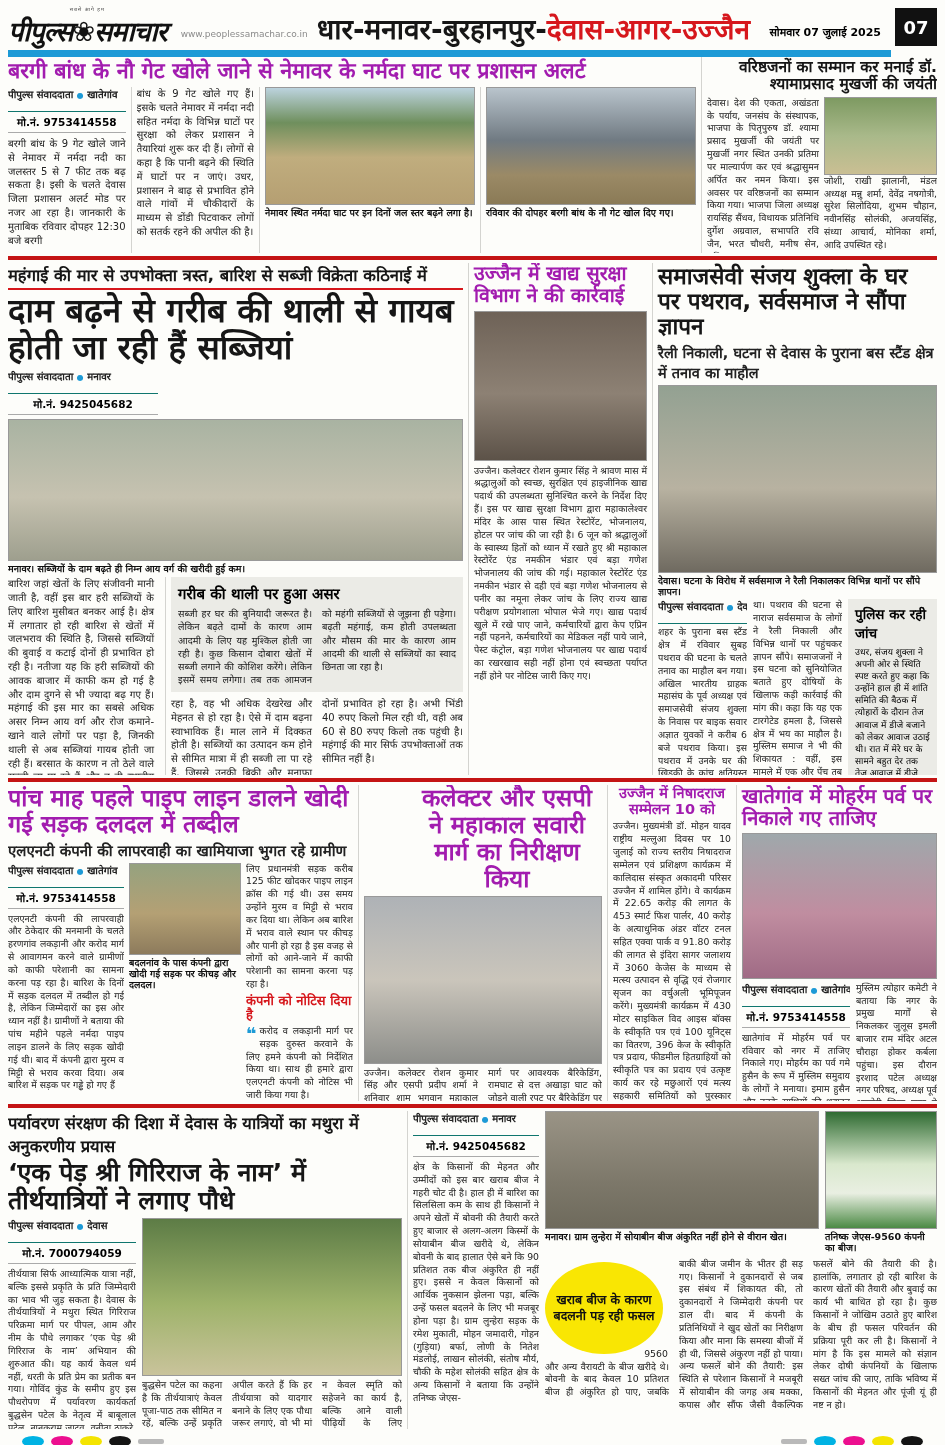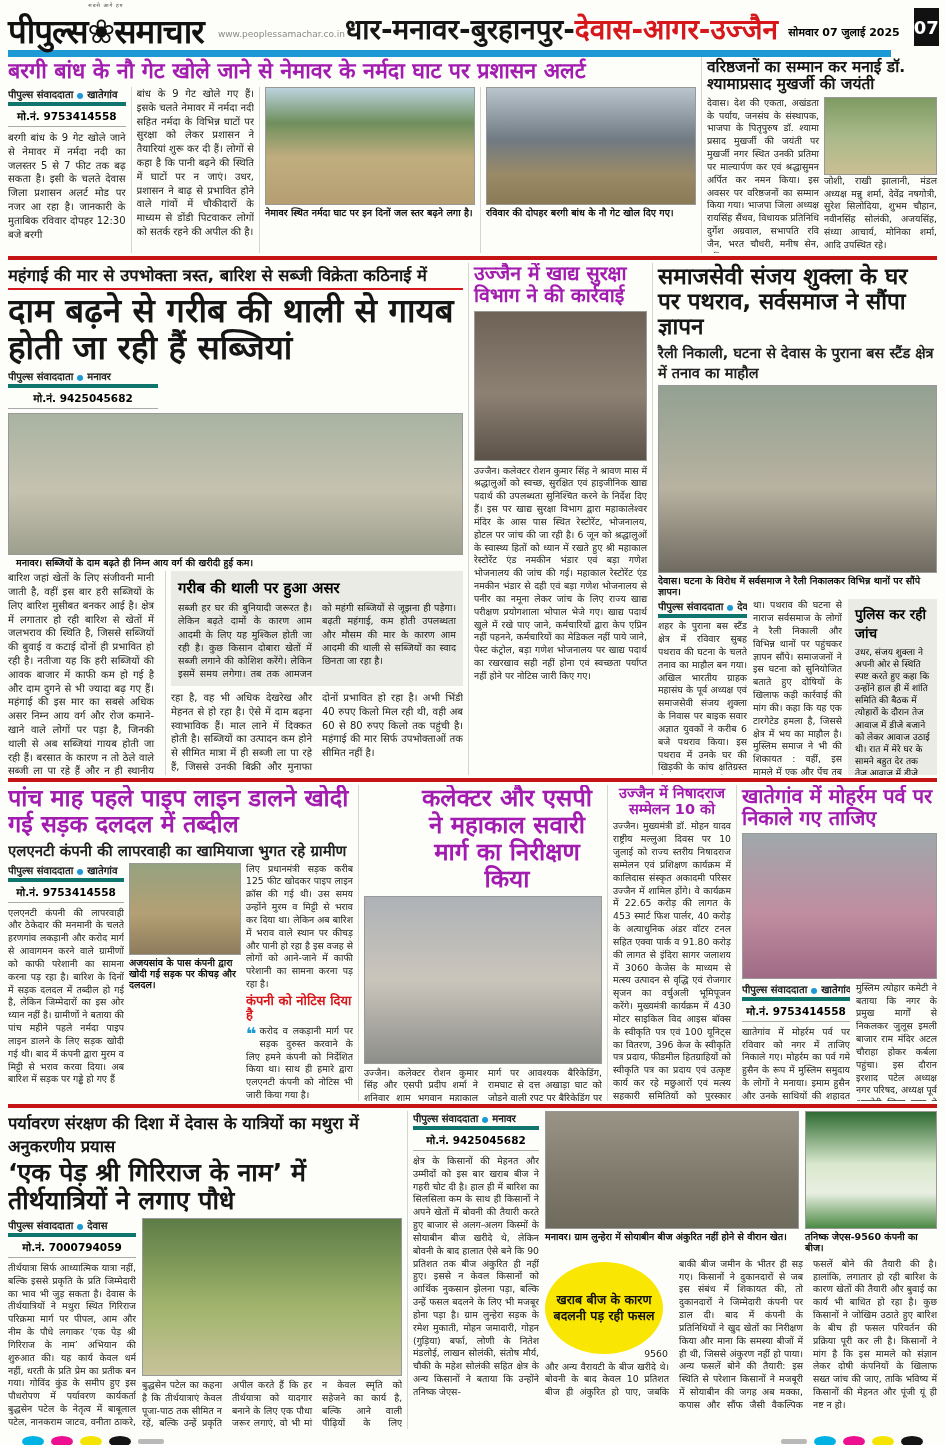--- a/index.html
+++ b/index.html
@@ -2,38 +2,38 @@
 <html><head>
 <meta charset="utf-8">
 <style>
   * { margin:0; padding:0; box-sizing:border-box; }
   html,body { background:#9a9a9a; }
   body { font-family:"DejaVu Sans", sans-serif; }
   .page { width:945px; height:1445px; background:#fdfdfa; margin:0 auto; position:relative; overflow:hidden; padding:4px 8px 0 8px; }
 
   
   .hdr { position:relative; height:46px; display:flex; align-items:center; }
-  .logo { font-size:33px; font-weight:bold; color:#111; letter-spacing:-1px; white-space:nowrap; }
+  .logo { font-size:27px; font-weight:bold; color:#111; letter-spacing:-1px; white-space:nowrap;font-style:italic; }
   .logo-tag { font-size:5px; color:#444; text-align:center; letter-spacing:1px; }
   .hdr-url { font-size:9px; color:#8a8a8a; margin:14px 0 0 14px; }
   .hdr-regions { flex:1; text-align:center; font-size:28px; font-weight:bold; margin-top:2px; white-space:nowrap; }
   .hdr-regions .rd { color:#d6171c; }
   .hdr-date { font-size:11px; font-weight:bold; margin:8px 14px 0 10px; white-space:nowrap; }
   .pageno { width:42px; height:38px; background:#111; color:#fff; font-size:18px; font-weight:bold; display:flex; align-items:center; justify-content:center; }
   .bluebar { height:7px; background:#1d9ad6; margin-right:46px; }
 
   
   .rule-red { height:4px; background:#c41414; margin:3px 0; }
   .vdiv { width:1px; background:#d4d4d0; margin:0 5px; }
   .hl-red { color:#a21caf; }
   .hl-blk { color:#161616; }
   .headline { font-weight:bold; line-height:1.12; }
   .kicker { font-weight:bold; color:#161616; }
   .subhead { font-weight:bold; color:#222; }
-  .byline { font-size:10px; font-weight:bold; color:#222; border-bottom:4px solid #0f766e; padding-bottom:1px; margin-bottom:2px; white-space:nowrap; }
+  .byline { font-size:10px; font-weight:bold; color:#222; border-bottom:1px solid #0f766e; padding-bottom:10px; margin-bottom:2px; white-space:nowrap; }
   .byline .dot { color:#1d9ad6; font-size:8px; }
   .phone { font-size:10.5px; font-weight:bold; text-align:center; border-bottom:1px solid #aaa; padding:1px 0 3px; margin-bottom:4px; }
   .body { font-size:10px; line-height:1.38; color:#222; text-align:justify; }
   .body.sm { font-size:9.3px; }
   .caption { font-size:9.5px; font-weight:bold; color:#111; padding:2px 0 0; line-height:1.2; }
   .photo { width:100%; border:1px solid #999; }
   .graybox { background:#ebebe6; padding:6px 7px; }
   .graybox h4 { font-size:15px; font-weight:bold; margin-bottom:4px; }
   .section { overflow:hidden; }
   .col { overflow:hidden; }
@@ -41,34 +41,34 @@
   
   .row1 { display:flex; height:196px; }
   .a-bargi { width:688px; display:flex; flex-direction:column; }
   .a-bargi h1 { font-size:21.5px; margin:2px 0 4px; }
   .bargi-cols { flex:1; display:flex; overflow:hidden; }
   .bargi-t1 { width:122px; }
   .bargi-t2 { width:122px; }
   .bargi-ph { width:218px; display:flex; flex-direction:column; }
   .bargi-ph .photo { height:118px; }
   .a-mukh { flex:1; display:flex; flex-direction:column; }
-  .a-mukh h2 { font-size:15.5px; text-align:left; margin:2px 0 3px; }
+  .a-mukh h2 { font-size:15.5px; text-align:right; margin:2px 0 3px; }
   .mukh-row { flex:1; display:flex; overflow:hidden; }
   .mukh-txt { width:112px; }
   .mukh-right { flex:1; margin-left:5px; }
   .mukh-right .photo { height:78px; }
 
   
   .row2 { display:flex; height:512px; }
   .a-veg { width:455px; display:flex; flex-direction:column; }
   .a-veg .kicker { font-size:16.5px; border-bottom:2px solid #d6171c; padding-bottom:2px; }
   .a-veg h1 { font-size:33px; margin:3px 0 2px; }
   .veg-byrow { display:flex; flex-direction:column; width:150px; }
   .veg-photo { height:142px; }
-  .veg-caprow { margin-bottom:3px;margin-left:8px; }
+  .veg-caprow { margin-bottom:3px; }
   .veg-cols { flex:1; display:flex; overflow:hidden; }
   .veg-c1 { width:146px; margin-right:6px; }
   .veg-rwrap { flex:1; display:flex; flex-direction:column; }
   .veg-box-body { column-count:2; column-gap:10px; font-size:9.5px; }
   .veg-2col { flex:1; column-count:2; column-gap:10px; margin-top:5px; }
   .a-food { width:173px; display:flex; flex-direction:column;align-items:center; }
   .a-food h2 { font-size:19.5px; margin-bottom:4px; }
   .a-food .photo { height:150px; margin-bottom:4px; }
   .a-path { flex:1; display:flex; flex-direction:column; }
   .a-path h1 { font-size:22.5px; margin:1px 0 2px; }
@@ -116,21 +116,21 @@
   .tree-right .photo { height:158px; }
   .tree-bcols { flex:1; column-count:3; column-gap:10px; margin-top:3px; overflow:hidden; }
   .a-soy { flex:1; display:flex; flex-direction:column; }
   .a-soy h1 { font-size:28px; margin-bottom:2px; }
   .soy-row { flex:1; display:flex; overflow:hidden; }
   .soy-c1 { width:126px; margin-right:6px; }
   .soy-right { flex:1; display:flex; flex-direction:column; }
   .soy-photos { display:flex; }
   .soy-pa { flex:1; margin-right:6px; }
   .soy-pa .photo { height:118px; }
-  .soy-pb { width:132px; }
+  .soy-pb { width:112px; }
   .soy-pb .photo { height:118px; }
   .soy-bcols { flex:1; position:relative; column-count:3; column-gap:10px; margin-top:4px; overflow:hidden; }
   .yellow-pill { width:118px; height:92px; background:#f9e603; border-radius:50%; display:flex; align-items:center; justify-content:center; text-align:center; font-weight:bold; font-size:12.5px; line-height:1.25; padding:8px; color:#111;
     shape-outside:ellipse(); float:left; margin:4px 6px 4px 0; }
 
   
   .foot { height:24px; display:flex; align-items:center; justify-content:space-between; padding:0 14px; }
   .foot .grp { display:flex; align-items:center; gap:7px; }
   .dot { width:22px; height:11px; border-radius:50%; }
   .dash { width:26px; height:5px; background:#b9b9b9; border-radius:2px; }
@@ -266,21 +266,21 @@
       <h1 class="headline hl-red">पांच माह पहले पाइप लाइन डालने खोदी गई सड़क दलदल में तब्दील</h1>
       <div class="subhead">एलएनटी कंपनी की लापरवाही का खामियाजा भुगत रहे ग्रामीण</div>
       <div class="pipe-cols">
         <div class="col pipe-c1">
           <div class="byline"><span>पीपुल्स संवाददाता</span> <span class="dot">●</span> <span>खातेगांव</span></div>
           <div class="phone">मो.नं. 9753414558</div>
           <p class="body sm">एलएनटी कंपनी की लापरवाही और ठेकेदार की मनमानी के चलते हरणगांव लकड़ानी और करोद मार्ग से आवागमन करने वाले ग्रामीणों को काफी परेशानी का सामना करना पड़ रहा है। बारिश के दिनों में सड़क दलदल में तब्दील हो गई है, लेकिन जिम्मेदारों का इस ओर ध्यान नहीं है। ग्रामीणों ने बताया की पांच महीने पहले नर्मदा पाइप लाइन डालने के लिए सड़क खोदी गई थी। बाद में कंपनी द्वारा मुरम व मिट्टी से भराव करवा दिया। अब बारिश में सड़क पर गड्ढे हो गए हैं</p>
         </div>
         <div class="col pipe-c2">
           <div class="photo ph-mud"></div>
-          <div class="caption">अजयसांव के पास कंपनी द्वारा खोदी गई सड़क पर कीचड़ और दलदल।</div>
+          <div class="caption">बदलनांव के पास कंपनी द्वारा खोदी गई सड़क पर कीचड़ और दलदल।</div>
         </div>
         <div class="col pipe-c3">
           <p class="body sm">लिए प्रधानमंत्री सड़क करीब 125 फीट खोदकर पाइप लाइन क्रॉस की गई थी। उस समय उन्होंने मुरम व मिट्टी से भराव कर दिया था। लेकिन अब बारिश में भराव वाले स्थान पर कीचड़ और पानी हो रहा है इस वजह से लोगों को आने-जाने में काफी परेशानी का सामना करना पड़ रहा है।</p>
           <div class="qbox">
             <h4 class="headline">कंपनी को नोटिस दिया है</h4>
             <div class="body sm"><span class="qmark">❝</span><span>करोद व लकड़ानी मार्ग पर सड़क दुरुस्त करवाने के लिए हमने कंपनी को निर्देशित किया था। साथ ही हमारे द्वारा एलएनटी कंपनी को नोटिस भी जारी किया गया है।</span></div>
 
           </div>
         </div>
       </div>

